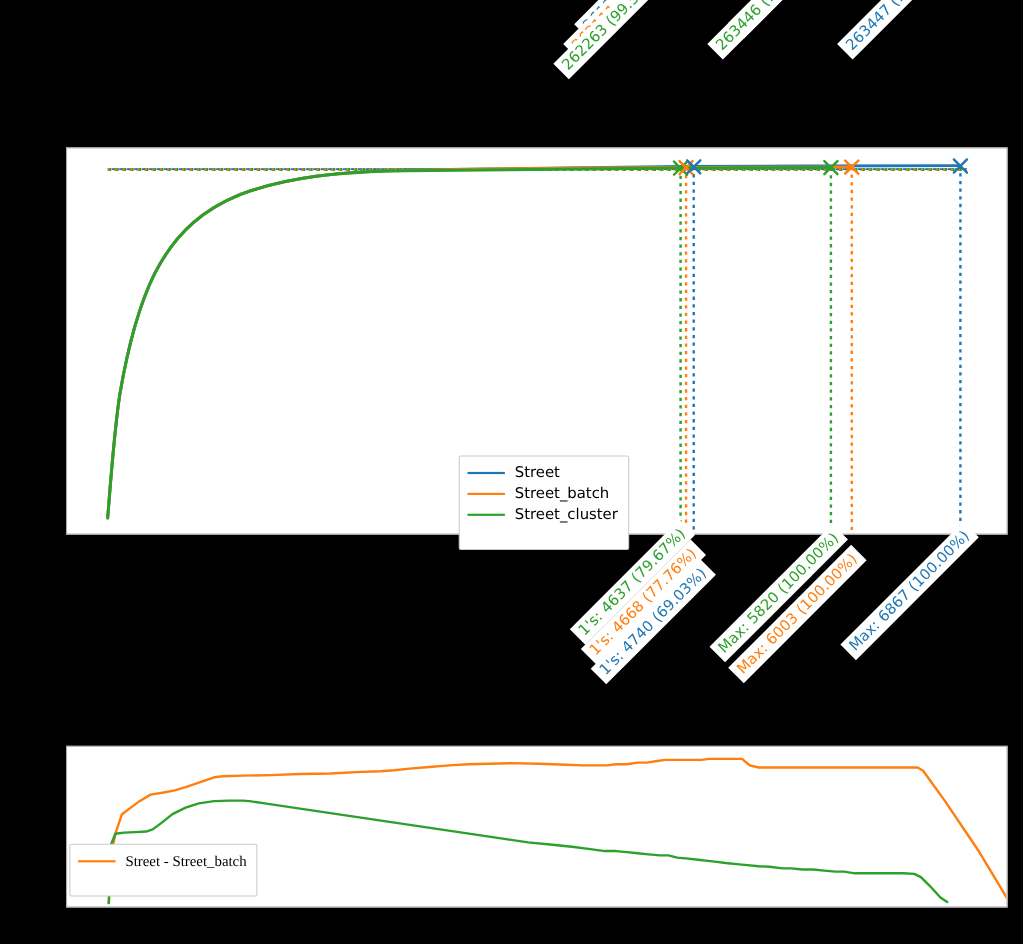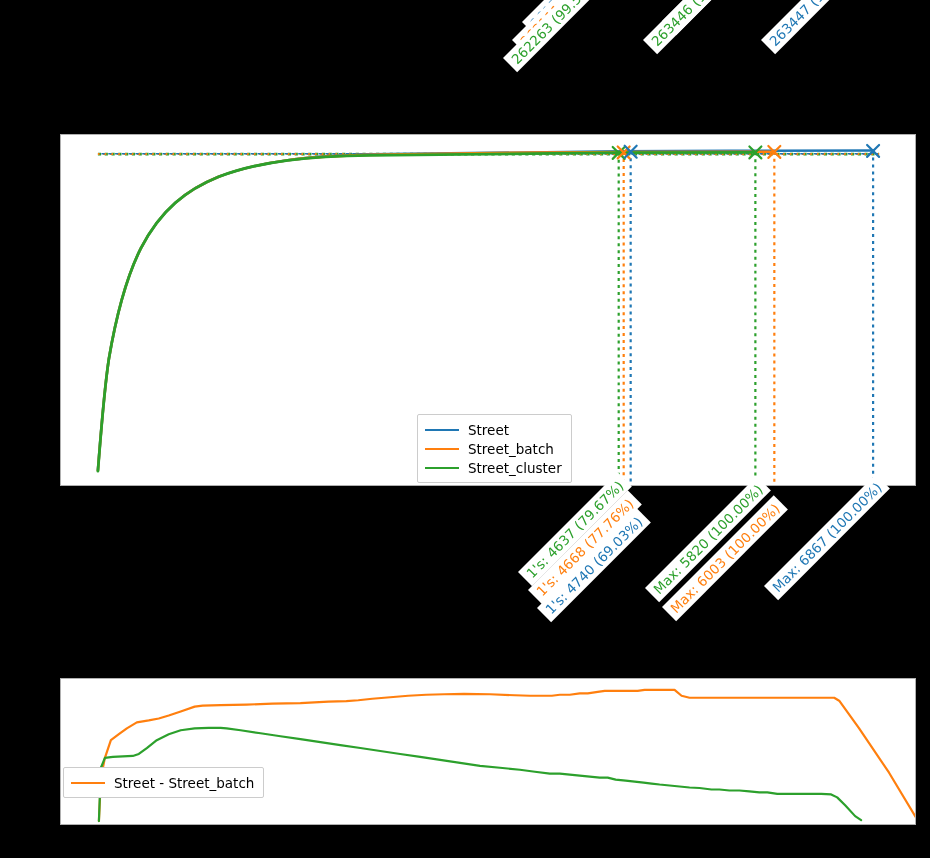--- a/index.html
+++ b/index.html
@@ -52,41 +52,41 @@
   .annot.blue  { color: #1f77b4; }
   .annot.orange{ color: #ff7f0e; }
   .annot.green { color: #2ca02c; }
 
   
   .legend {
     position: absolute;
     background: #ffffff;
     border: 1px solid #cccccc;
     border-radius: 2px;
-    padding: 5px 9px 5px 7px;
+    padding: 5px 9px 22px 7px;
     font-size: 13.5px;
     color: #000000;
     box-sizing: border-box;
   }
   .legend-row {
     display: flex;
     align-items: center;
     height: 19px;
   }
   .legend-swatch {
     width: 34px;
     height: 0;
     border-top: 2.4px solid #1f77b4;
     margin-right: 9px;
     flex: 0 0 auto;
   }
   .legend-label { white-space: nowrap; }
 
   #legend-main { left: 417px; top: 414px; }
-  #legend-diff { left: 63px; top: 767px; }
+  #legend-diff { left: 63px; top: 767px; font-family: Liberation Serif, serif; }
 </style>
 </head>
 <body>
 
 <div class="stage">
 
   <div class="axes" id="axes-main">
     <svg viewBox="0 0 856 352" preserveAspectRatio="none">
 
       <line x1="37" y1="19.2" x2="820" y2="19.2" stroke="#2ca02c" stroke-width="2.6" stroke-dasharray="3.2 3.6" stroke-linecap="butt"></line>

